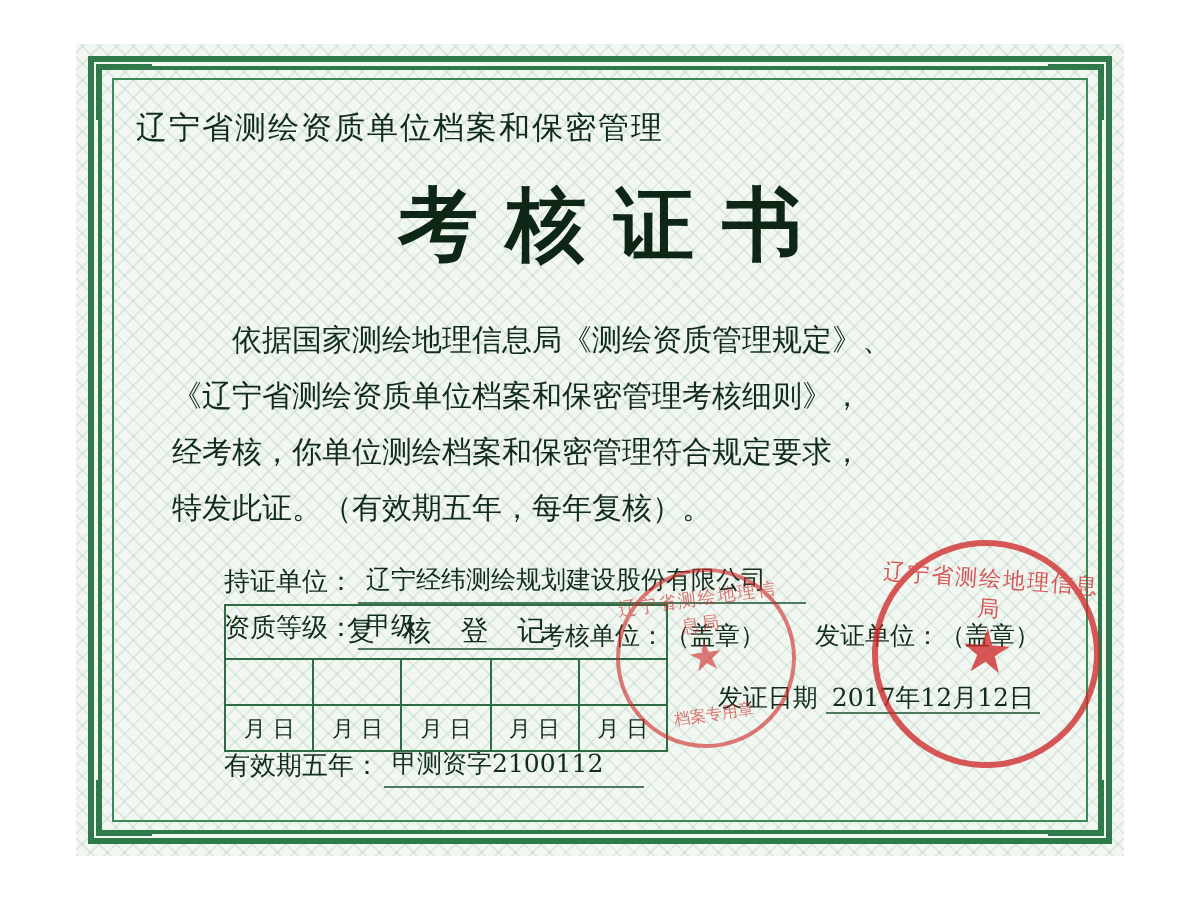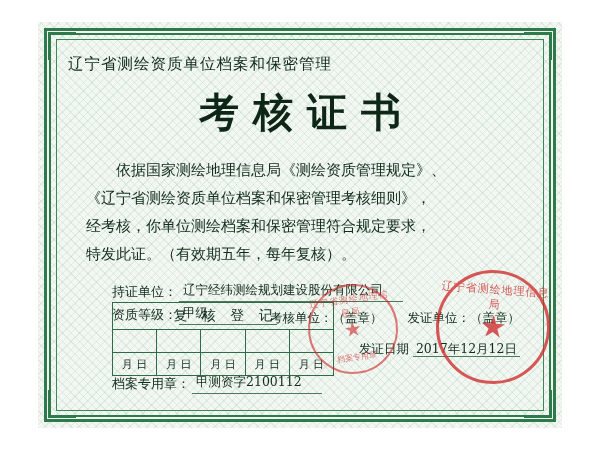--- a/index.html
+++ b/index.html
@@ -242,21 +242,21 @@
       <div class="fields">
         <div class="field-row">
           <span class="field-label">持证单位：</span>
           <span class="field-value">辽宁经纬测绘规划建设股份有限公司</span>
         </div>
         <div class="field-row">
           <span class="field-label">资质等级：</span>
           <span class="field-value short">甲级</span>
         </div>
         <div class="field-row">
-          <span class="field-label">档案专用章：</span>
+          <span class="field-label">有效期五年：</span>
           <span class="field-value mid">甲测资字2100112</span>
         </div>
       </div>
 
       <div class="sign-area">
         <div class="sign-row">
           <span>
             <span>考核单位：</span><span>（盖章）</span>
           </span>
           <span>

